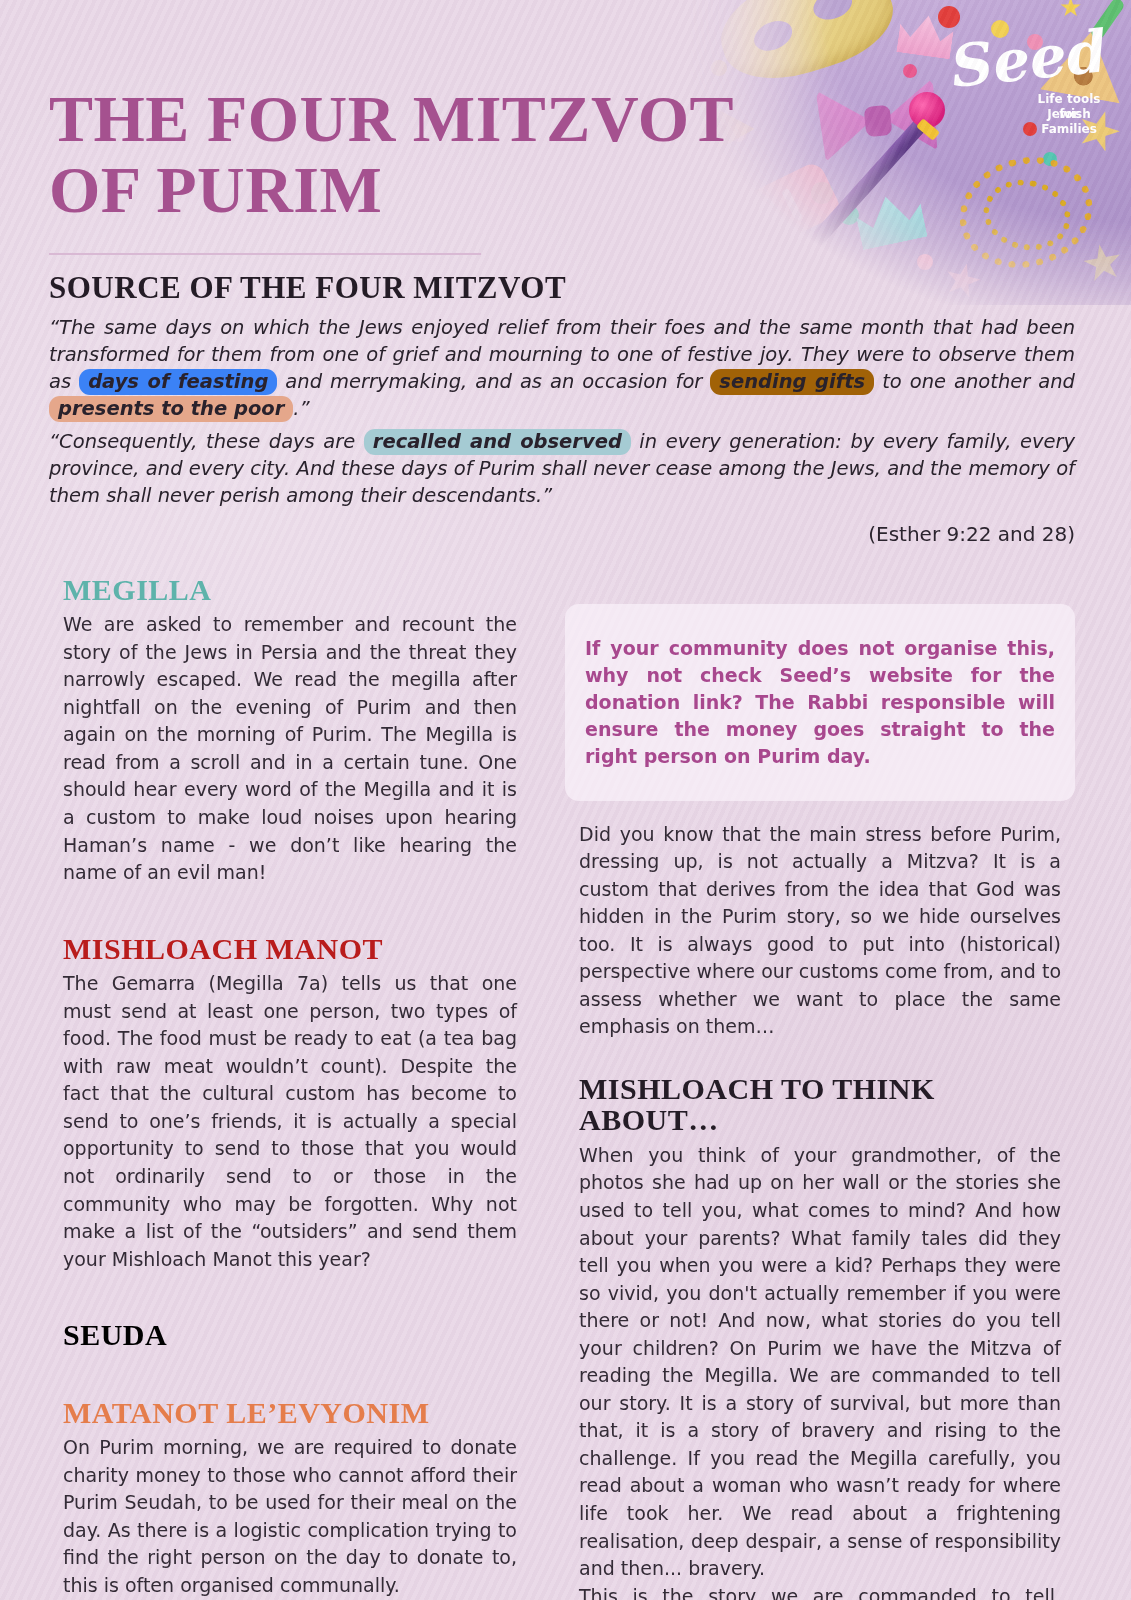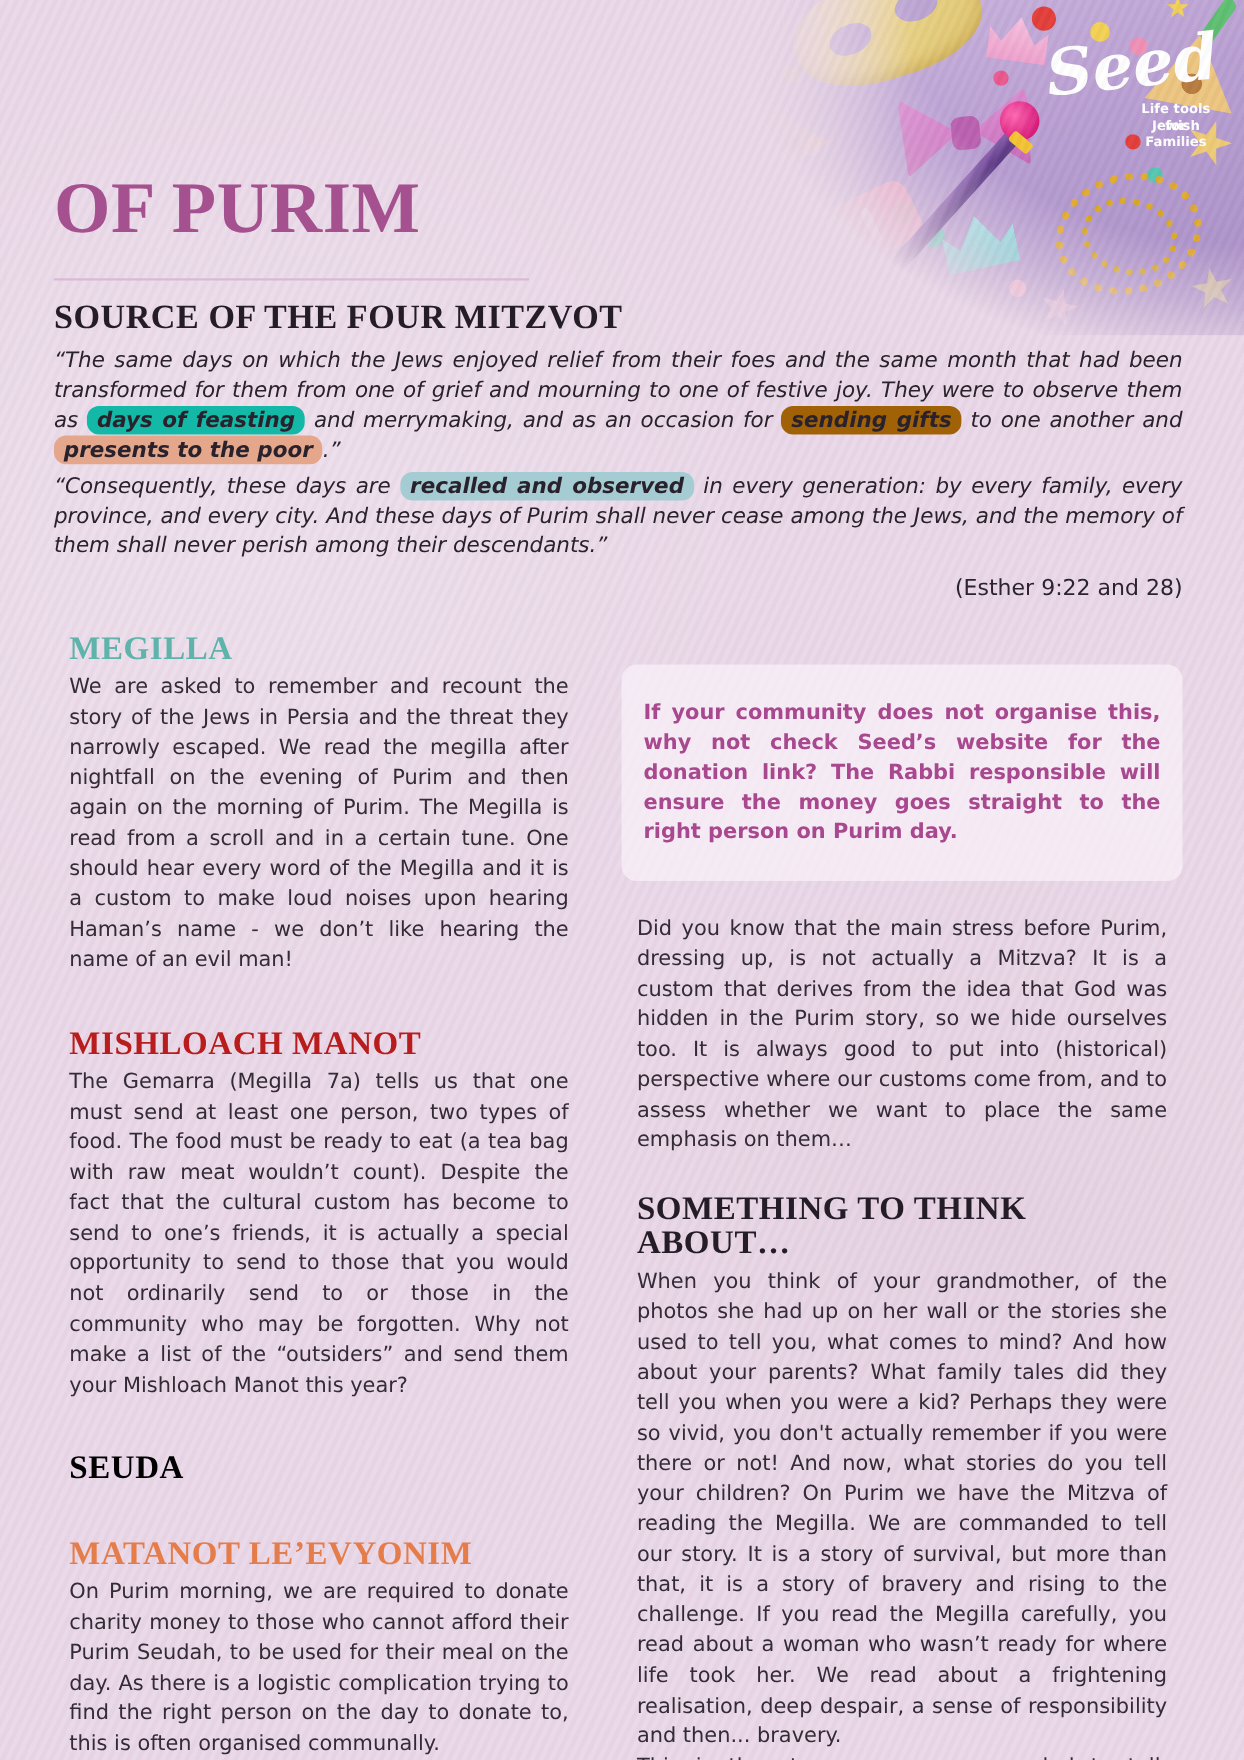--- a/index.html
+++ b/index.html
@@ -15,21 +15,21 @@
   
   .disp{font-family:"Liberation Serif",serif;font-weight:700;letter-spacing:.5px;}
 
   .title{margin:84px 0 0;color:#a5518f;font-size:66px;line-height:1.07;}
   .divider{width:432px;height:2px;background:#d9b9d4;border:0;margin:28px 0 0;}
 
   .src-head{margin:16px 0 0;color:#241c26;font-size:31px;line-height:1.1;}
   .quote{margin:10px 0 0;color:#29222c;font-size:19.5px;line-height:1.38;font-style:italic;text-align:justify;}
   .quote b{font-weight:700;}
   .hl{padding:1px 9px 2px;border-radius:11px;-webkit-box-decoration-break:clone;box-decoration-break:clone;}
-  .hl-rose{background:#14b8a6;}
+  .hl-rose{background:#3b82f6;}
   .hl-olive{background:#a16207;}
   .hl-peach{background:#e5a78b;}
   .hl-blue{background:#a5cbd3;}
   .attribution{margin:12px 0 0;text-align:right;color:#2b242e;font-size:20px;}
 
   .columns{display:flex;gap:34px;margin-top:28px;align-items:flex-start;}
   .col-left{width:482px;}
   .col-right{width:510px;padding-top:30px;}
 
   .sec{margin:0 14px 46px;}
@@ -37,21 +37,21 @@
   .sec-head{font-size:30px;line-height:1.05;margin:0 0 6px;}
   .c-teal{color:#5eb3ab;}
   .c-olive{color:#b91c1c;}
   .c-red{color:#000000;}
   .c-orange{color:#e57d4b;}
   .c-dark{color:#241c26;}
   .body-text{margin:0;color:#332b36;font-size:19px;line-height:1.45;text-align:justify;}
   .body-text + .body-text{margin-top:0;}
 
   .info-box{background:rgba(250,241,249,.72);border-radius:14px;padding:31px 20px;
-    color:#a8488e;font-weight:700;font-size:19px;line-height:1.42;text-align:justify;margin:0 0 30px;}
+    color:#a8488e;font-weight:700;font-size:19px;line-height:1.42;text-align:justify;margin:0 0 20px;}
 
   .footer{position:absolute;left:0;right:0;bottom:26px;text-align:center;z-index:2;
     color:#a83f96;font-weight:700;font-size:21.5px;}
 
   
   .photo{position:absolute;top:0;right:0;width:440px;height:305px;z-index:0;
     background:linear-gradient(160deg,#cdb6dd 0%,#b79ed1 45%,#a78dc5 100%);
     -webkit-mask-image:radial-gradient(135% 140% at 100% 0%,#000 52%,rgba(0,0,0,.5) 66%,transparent 78%);
     mask-image:radial-gradient(135% 140% at 100% 0%,#000 52%,rgba(0,0,0,.5) 66%,transparent 78%);}
   .photo::after{content:"";position:absolute;inset:0;
@@ -154,21 +154,21 @@
         <span>Life tools for</span>
           <br>
         <span>Jewish Families</span>
       </span>
     </div>
   </div>
 
   <div class="content">
 
     <h1 class="disp title">
-      <br>
+      <span>THE FOUR MITZVOT</span><br>
       <span>OF PURIM</span>
     </h1>
     <hr class="divider">
 
     <h2 class="disp src-head c-dark">SOURCE OF THE FOUR MITZVOT</h2>
 
     <p class="quote"><span>“The same days on which the Jews enjoyed relief from their foes and the same month that had been transformed for them from one of grief and mourning to one of festive joy. They were to observe them as </span><b class="hl hl-rose">days of feasting</b><span> and merrymaking, and as an occasion for </span><b class="hl hl-olive">sending gifts</b><span> to one another and </span><b class="hl hl-peach">presents to the poor</b><span>.”</span></p>
 
     <p class="quote" style="margin-top:6px;"><span>“Consequently, these days are </span><b class="hl hl-blue">recalled and observed</b><span> in every generation: by every family, every province, and every city. And these days of Purim shall never cease among the Jews, and the memory of them shall never perish among their descendants.”</span></p>
 
@@ -195,21 +195,21 @@
       </div>
 
       <div class="col-right">
         <div class="info-box">
           <span>If your community does not organise this, why not check Seed’s website for the donation link? The Rabbi responsible will ensure the money goes straight to the right person on Purim day.</span>
         </div>
         <div class="sec" style="margin-bottom:32px;">
           <p class="body-text">Did you know that the main stress before Purim, dressing up, is not actually a Mitzva? It is a custom that derives from the idea that God was hidden in the Purim story, so we hide ourselves too. It is always good to put into (historical) perspective where our customs come from, and to assess whether we want to place the same emphasis on them…</p>
         </div>
         <div class="sec">
-          <h3 class="disp sec-head c-dark">SOMETHING TO THINK ABOUT…</h3>
+          <h3 class="disp sec-head c-dark">MISHLOACH TO THINK ABOUT…</h3>
           <p class="body-text">When you think of your grandmother, of the photos she had up on her wall or the stories she used to tell you, what comes to mind? And how about your parents? What family tales did they tell you when you were a kid? Perhaps they were so vivid, you don't actually remember if you were there or not! And now, what stories do you tell your children? On Purim we have the Mitzva of reading the Megilla. We are commanded to tell our story. It is a story of survival, but more than that, it is a story of bravery and rising to the challenge. If you read the Megilla carefully, you read about a woman who wasn’t ready for where life took her. We read about a frightening realisation, deep despair, a sense of responsibility and then... bravery.</p>
           <p class="body-text">This is the story we are commanded to tell, because this is the story that shapes who we are and who we want to be. Just like our family stories colour our childhood, so too does this story colour our experience as a Jew. Let this story echo in your heart, let it overflow into your Purim experience and most of all: tell it to your children.</p>
         </div>
       </div>
 
     </div>
   </div>
 
 </div>
 

